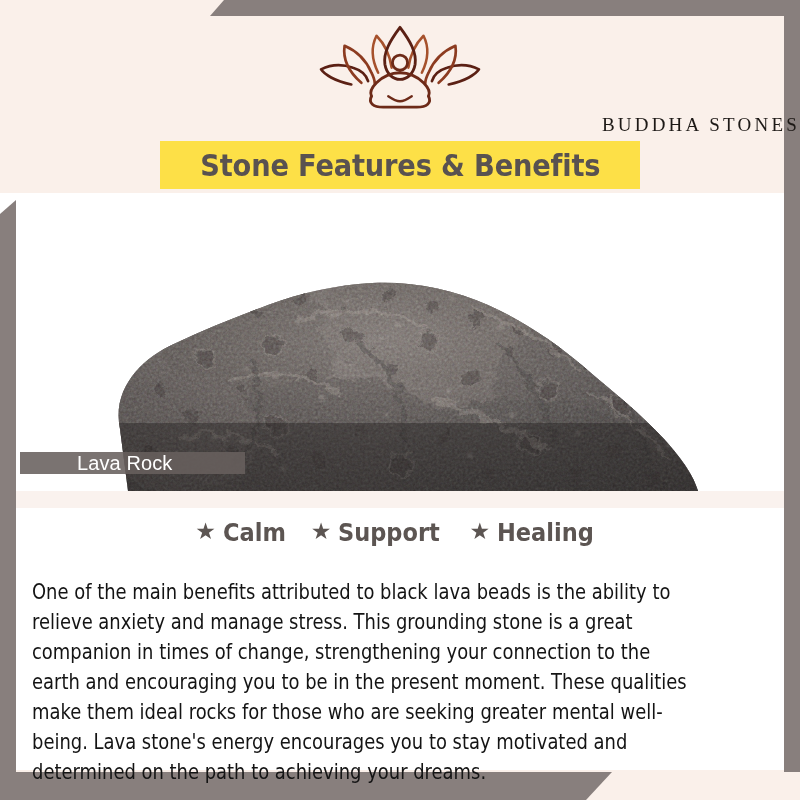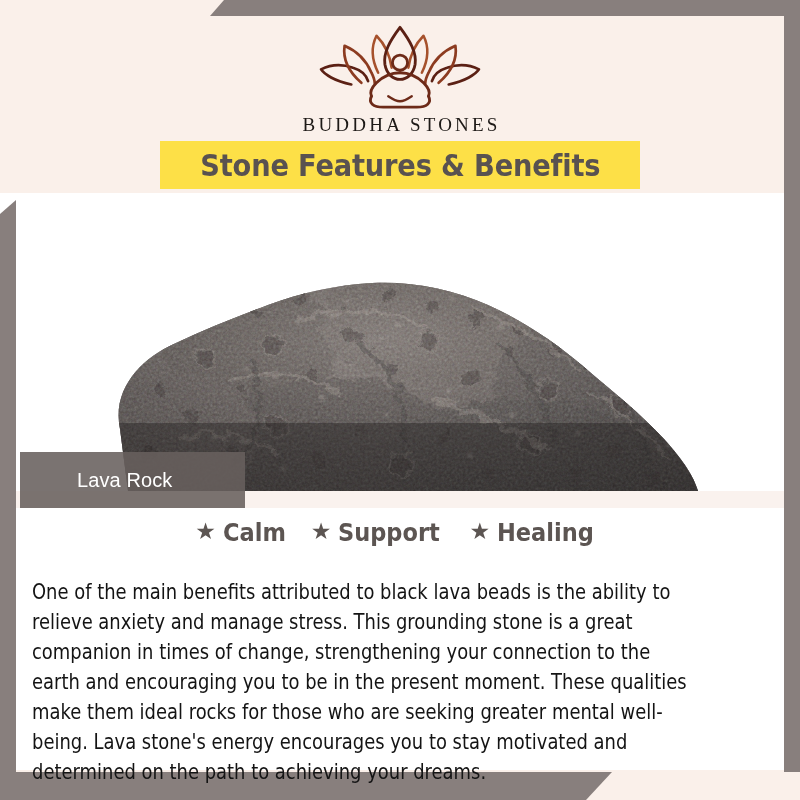--- a/index.html
+++ b/index.html
@@ -71,21 +71,21 @@
     left: 0; top: 200px;
     width: 16px; height: 600px;
     clip-path: polygon(0 14px, 100% 0, 100% 100%, 0 100%);
   }
 
   
   .logo-block {
     position: absolute;
     left: 0; top: 22px;
     width: 800px;
-    text-align: center;
+    text-align: right;
   }
   .logo-mark {
     display: block;
     margin: 0 auto;
     width: 168px;
     height: 88px;
   }
   .logo-word {
     display: block;
     margin-top: 4px;
@@ -123,21 +123,21 @@
     width: 800px; height: 298px;
     background: #ffffff;
     overflow: hidden;
   }
   .photo svg { display: block; }
 
   
   .caption {
     position: absolute;
     left: 20px; top: 452px;
-    width: 225px; height: 56px;
+    width: 225px; height: 22px;
     background: rgba(104, 96, 93, 0.88);
     display: flex;
     align-items: center;
   }
   .caption-text {
     padding-left: 57px;
     font-size: 20px;
     color: #ffffff;
     letter-spacing: 0.1px;
     white-space: nowrap;

